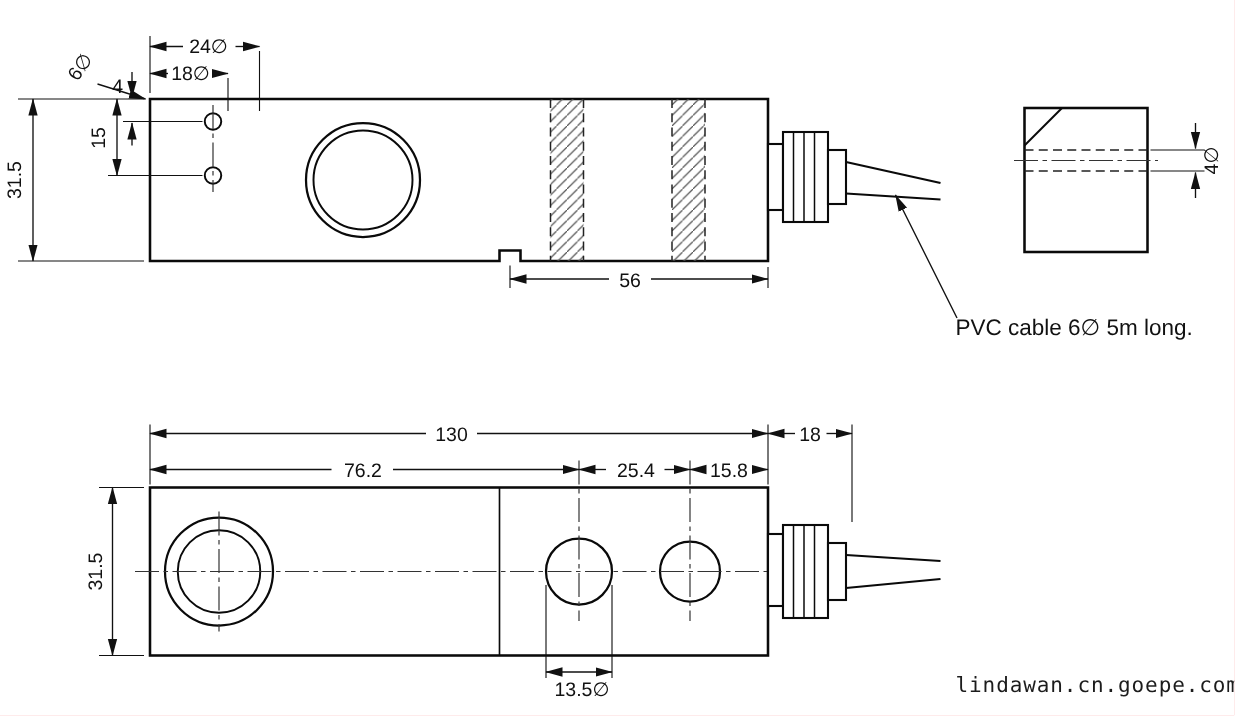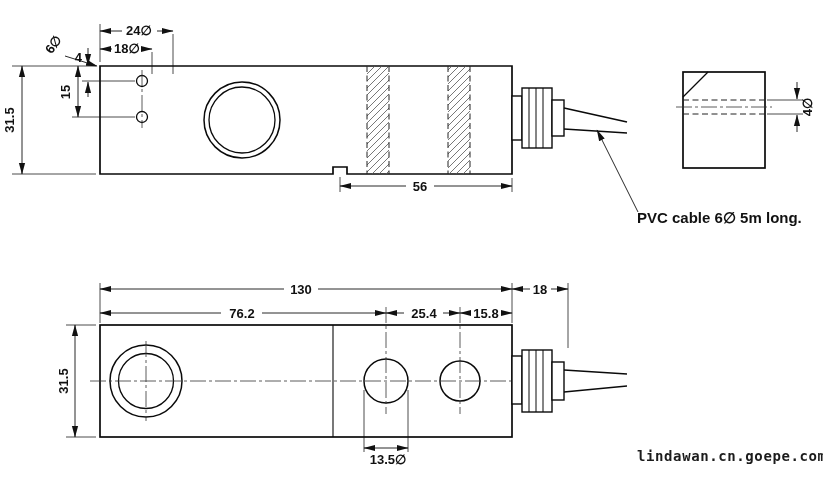--- a/index.html
+++ b/index.html
@@ -1,16 +1,16 @@
 <!DOCTYPE html>
 <html><head>
 <meta charset="utf-8">
 <style>
   html,body{margin:0;padding:0;background:#ffffff;}
-  .canvas{position:relative;width:823px;height:477px;background:#fca5a5;overflow:hidden;font-weight:bold;}
+  .canvas{position:relative;width:823px;height:477px;background:#fca5a5;overflow:hidden;}
   svg{display:block;}
   text{font-family:"Liberation Sans",sans-serif;fill:#111;}
   .dim-label{font-size:13px;text-anchor:middle;}
   .note-label{font-size:15px;}
   .watermark{font-family:"DejaVu Sans Mono",monospace;font-size:14px;fill:#1c1c1c;letter-spacing:.6px;}
   .outline{fill:none;stroke:#0a0a0a;stroke-width:1.7;stroke-linejoin:miter;}
   .circle-heavy{fill:none;stroke:#0a0a0a;stroke-width:1.5;}
   .circle-light{fill:none;stroke:#0a0a0a;stroke-width:1.3;}
   .solid-white{fill:#fff;stroke:#0a0a0a;stroke-width:1.4;}
   .rib{stroke:#0a0a0a;stroke-width:1;}

